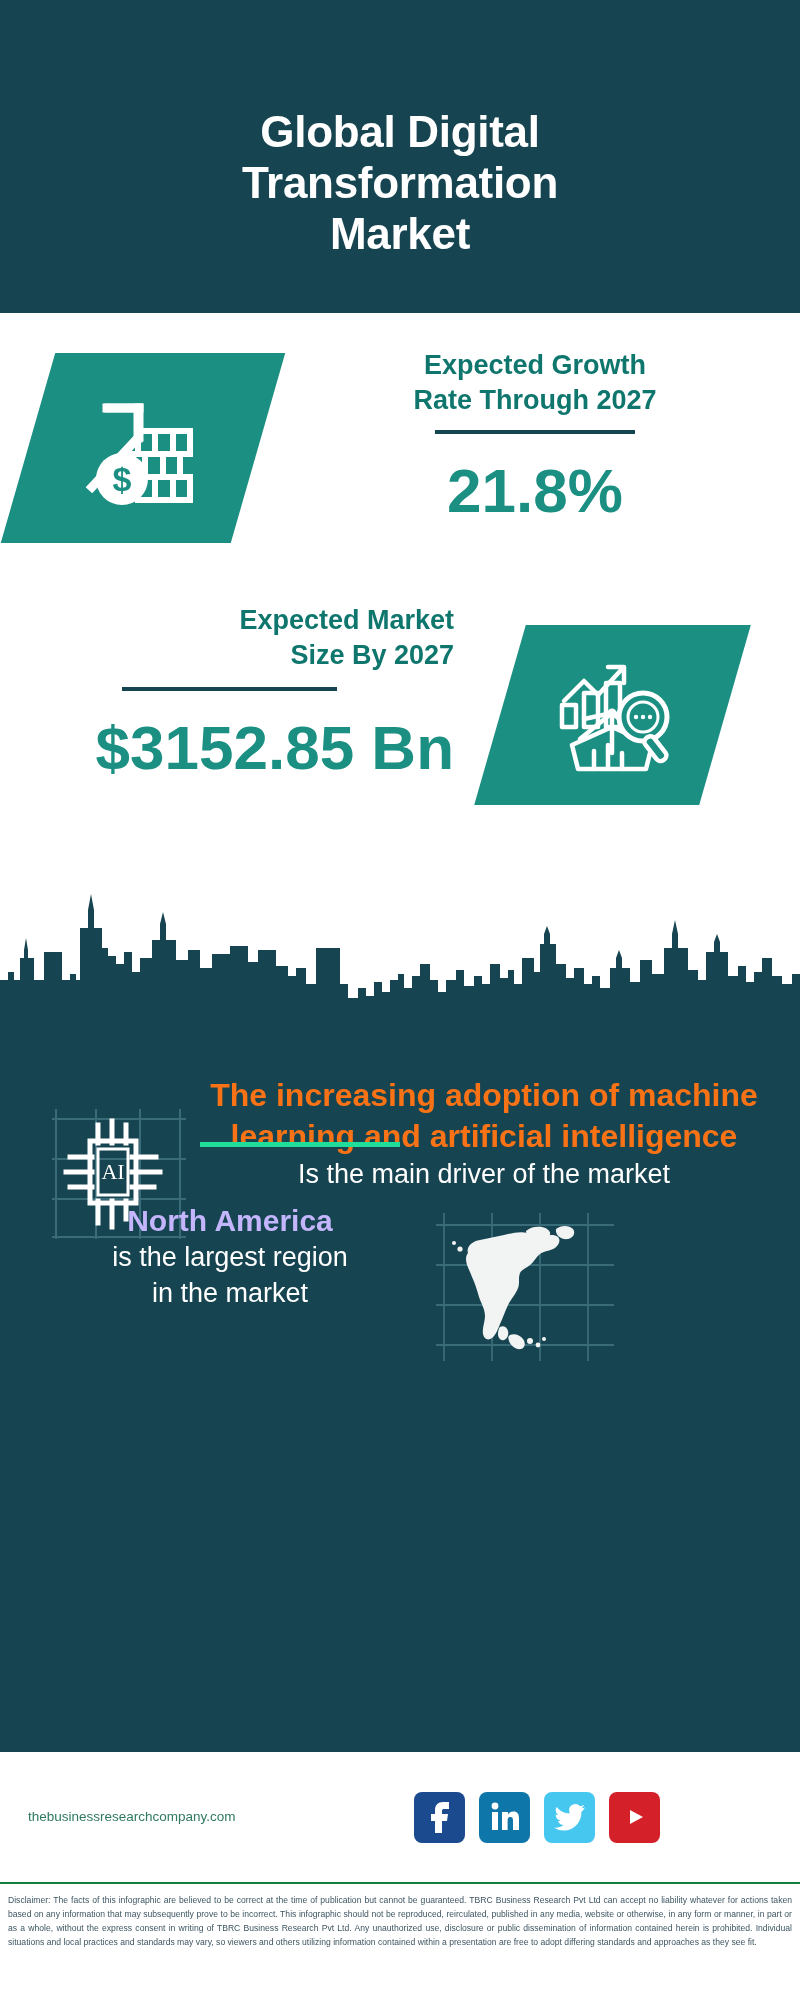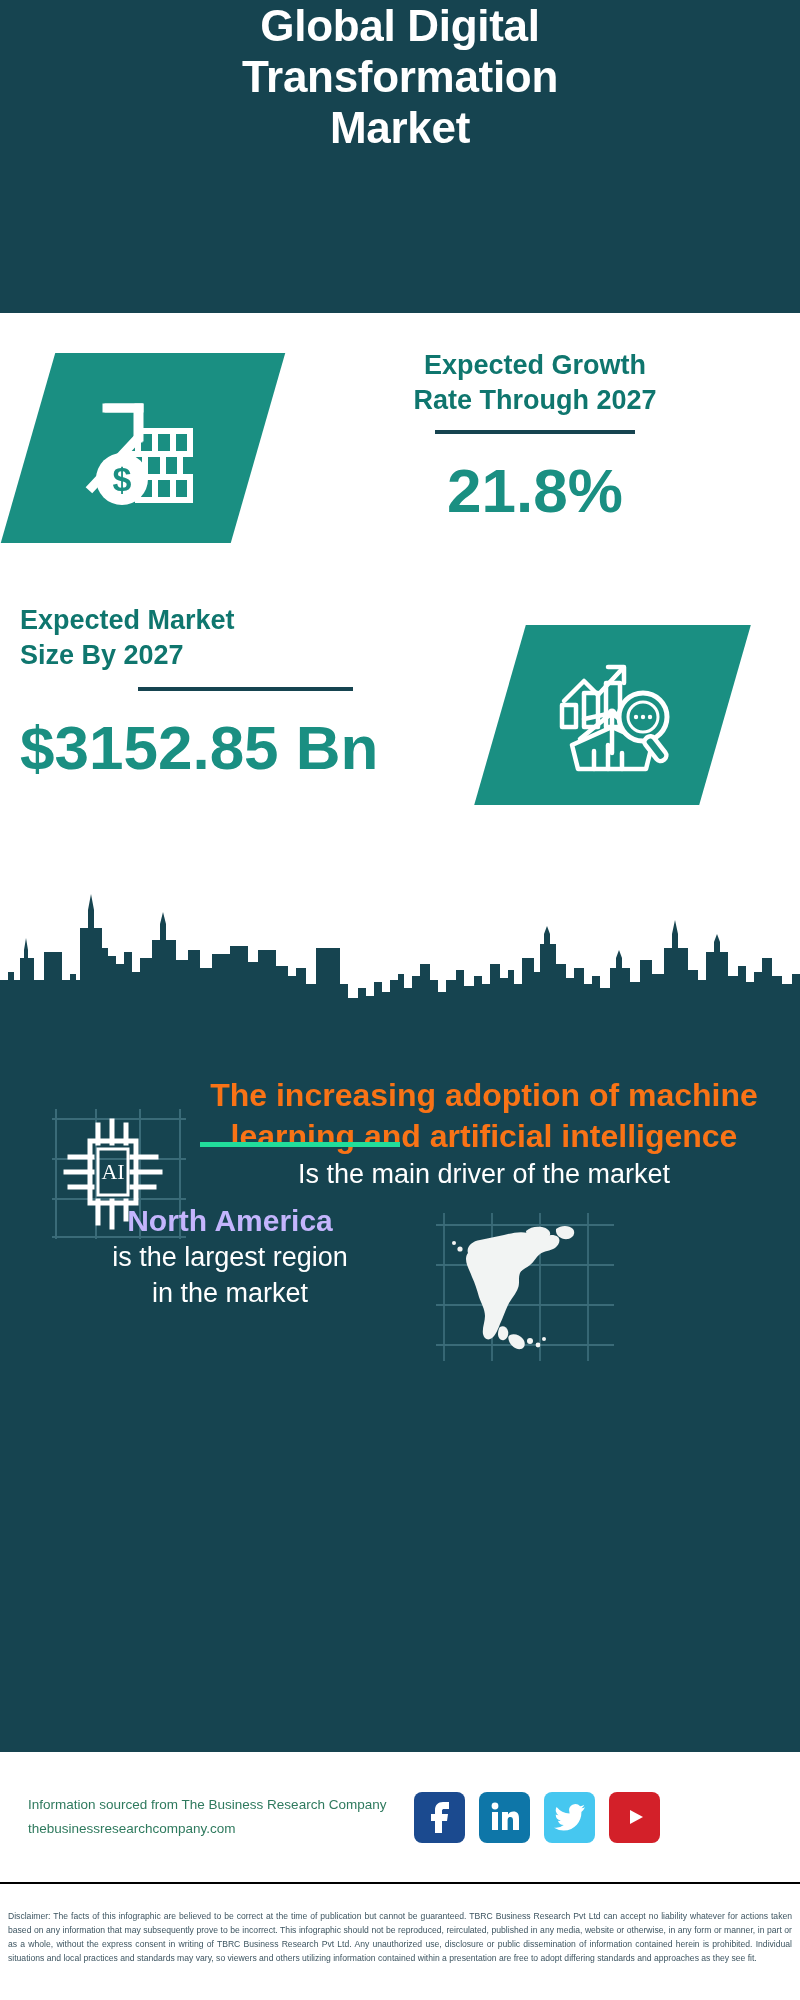--- a/index.html
+++ b/index.html
@@ -7,22 +7,22 @@
   body {
     width:800px; height:2000px; position:relative; overflow:hidden;
     font-family:"Liberation Sans", sans-serif;
     background:#ffffff;
   }
 
   
   .header {
     position:absolute; left:0; top:0; width:800px; height:313px;
     background:#164450;
-    display:flex; align-items:flex-start; justify-content:center;
-    padding:0 40px;
+    display:flex; align-items:flex-end; justify-content:center;
+    padding:18px 40px;
   }
   .header-title {
     color:#ffffff; font-size:44px; font-weight:bold; line-height:1.16;
     text-align:center; letter-spacing:-0.3px; padding-bottom:36px;
   }
 
   
   .white-mid {
     position:absolute; left:0; top:313px; width:800px; height:700px;
     background:#ffffff;
@@ -54,21 +54,21 @@
   .size-block { position:absolute; left:0; top:290px; width:800px; height:230px; }
   .para-right {
     position:absolute; left:500px; top:22px; width:225px; height:180px;
     background:#1a8f82;
     transform:skewX(-16deg);
   }
   .para-right-inner {
     position:absolute; left:500px; top:22px; width:225px; height:180px;
     display:flex; align-items:center; justify-content:center;
   }
-  .size-text { position:absolute; left:20px; top:0; width:450px; text-align:left; }
+  .size-text { position:absolute; left:4px; top:0; width:450px; text-align:right; }
   .rule-dark2 { width:215px; height:4px; background:#164450; margin:14px auto 0 auto; }
 
   
   .dark-section {
     position:absolute; left:0; top:1013px; width:800px; height:737px;
     background:#164450;
   }
   .skyline {
     position:absolute; left:0; top:-125px; width:800px; height:130px;
     display:block;
@@ -110,22 +110,22 @@
     display:flex; align-items:center; justify-content:center;
   }
   .s-fb { background:#1b4a8f; }
   .s-li { background:#0e76a8; }
   .s-tw { background:#46c7f0; }
   .s-yt { background:#d32029; }
 
   
   .disclaimer {
     position:absolute; left:0; top:1882px; width:800px; height:118px;
-    background:#ffffff; border-top:2px solid #000000;
-    padding:26px 8px 0 8px;
+    background:#ffffff; border-top:2px solid #15803d;
+    padding:10px 8px 0 8px;
   }
   .disclaimer p {
     color:#3d5561; font-size:8.6px; line-height:1.62; text-align:justify;
     font-family:"Liberation Sans", sans-serif;
   }
 </style>
 </head>
 <body>
 
 <div class="header">
@@ -290,21 +290,20 @@
           <circle cx="24" cy="36" r="2"></circle>
         </g>
       </svg>
     </div>
   </div>
 </div>
 
 <div class="footer">
   <div class="footer-inner">
     <div class="src-text">
-      <div class="src-line">Information sourced from The Business Research Company</div>
       <div class="src-line">thebusinessresearchcompany.com</div>
     </div>
     <div class="socials">
       <a class="sicon s-fb">
         <svg width="28" height="32" viewBox="0 0 28 32">
           <path fill="#ffffff" d="M18 8h5V1h-6c-5 0-8 3-8 8v4H5v7h4v12h7V20h5l1-7h-6V9.5C16 8.6 16.8 8 18 8z"></path>
         </svg>
       </a>
       <a class="sicon s-li">
         <svg width="30" height="30" viewBox="0 0 30 30">

